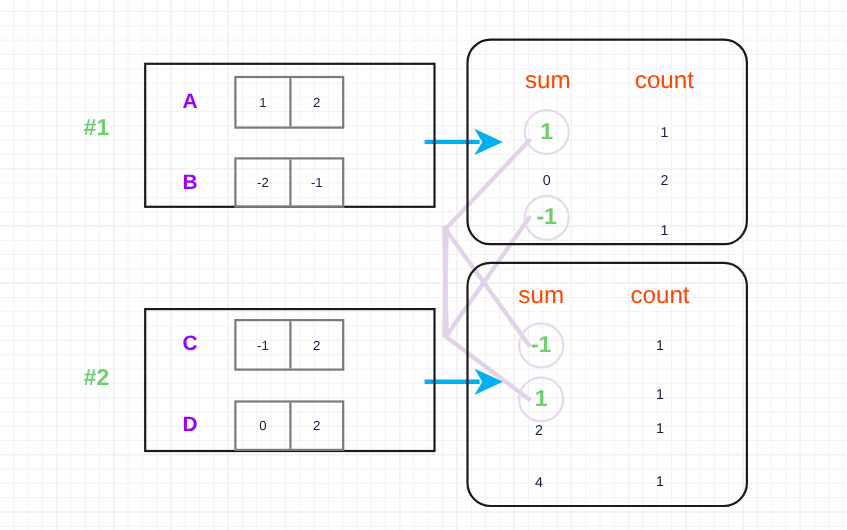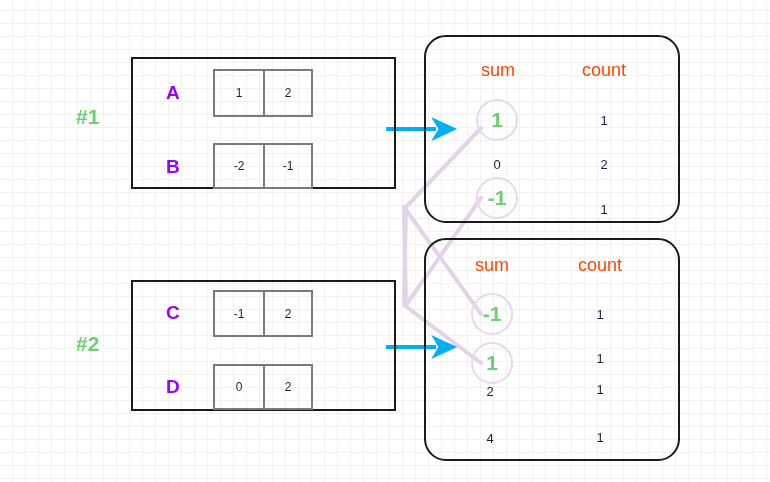--- a/index.html
+++ b/index.html
@@ -88,21 +88,21 @@
   
   .agg-panel {
     position: absolute;
     box-sizing: border-box;
     border: 2px solid #1a1a1a;
     border-radius: 22px;
     background: transparent;
   }
   .agg-header {
     position: absolute;
-    font-size: 18px;
+    font-size: 22px;
     color: #ff4500;
     font-weight: normal;
     white-space: nowrap;
     text-align: left;
     transform: translateX(-50%);
   }
   .agg-value {
     position: absolute;
     font-size: 13px;
     color: #14213a;

